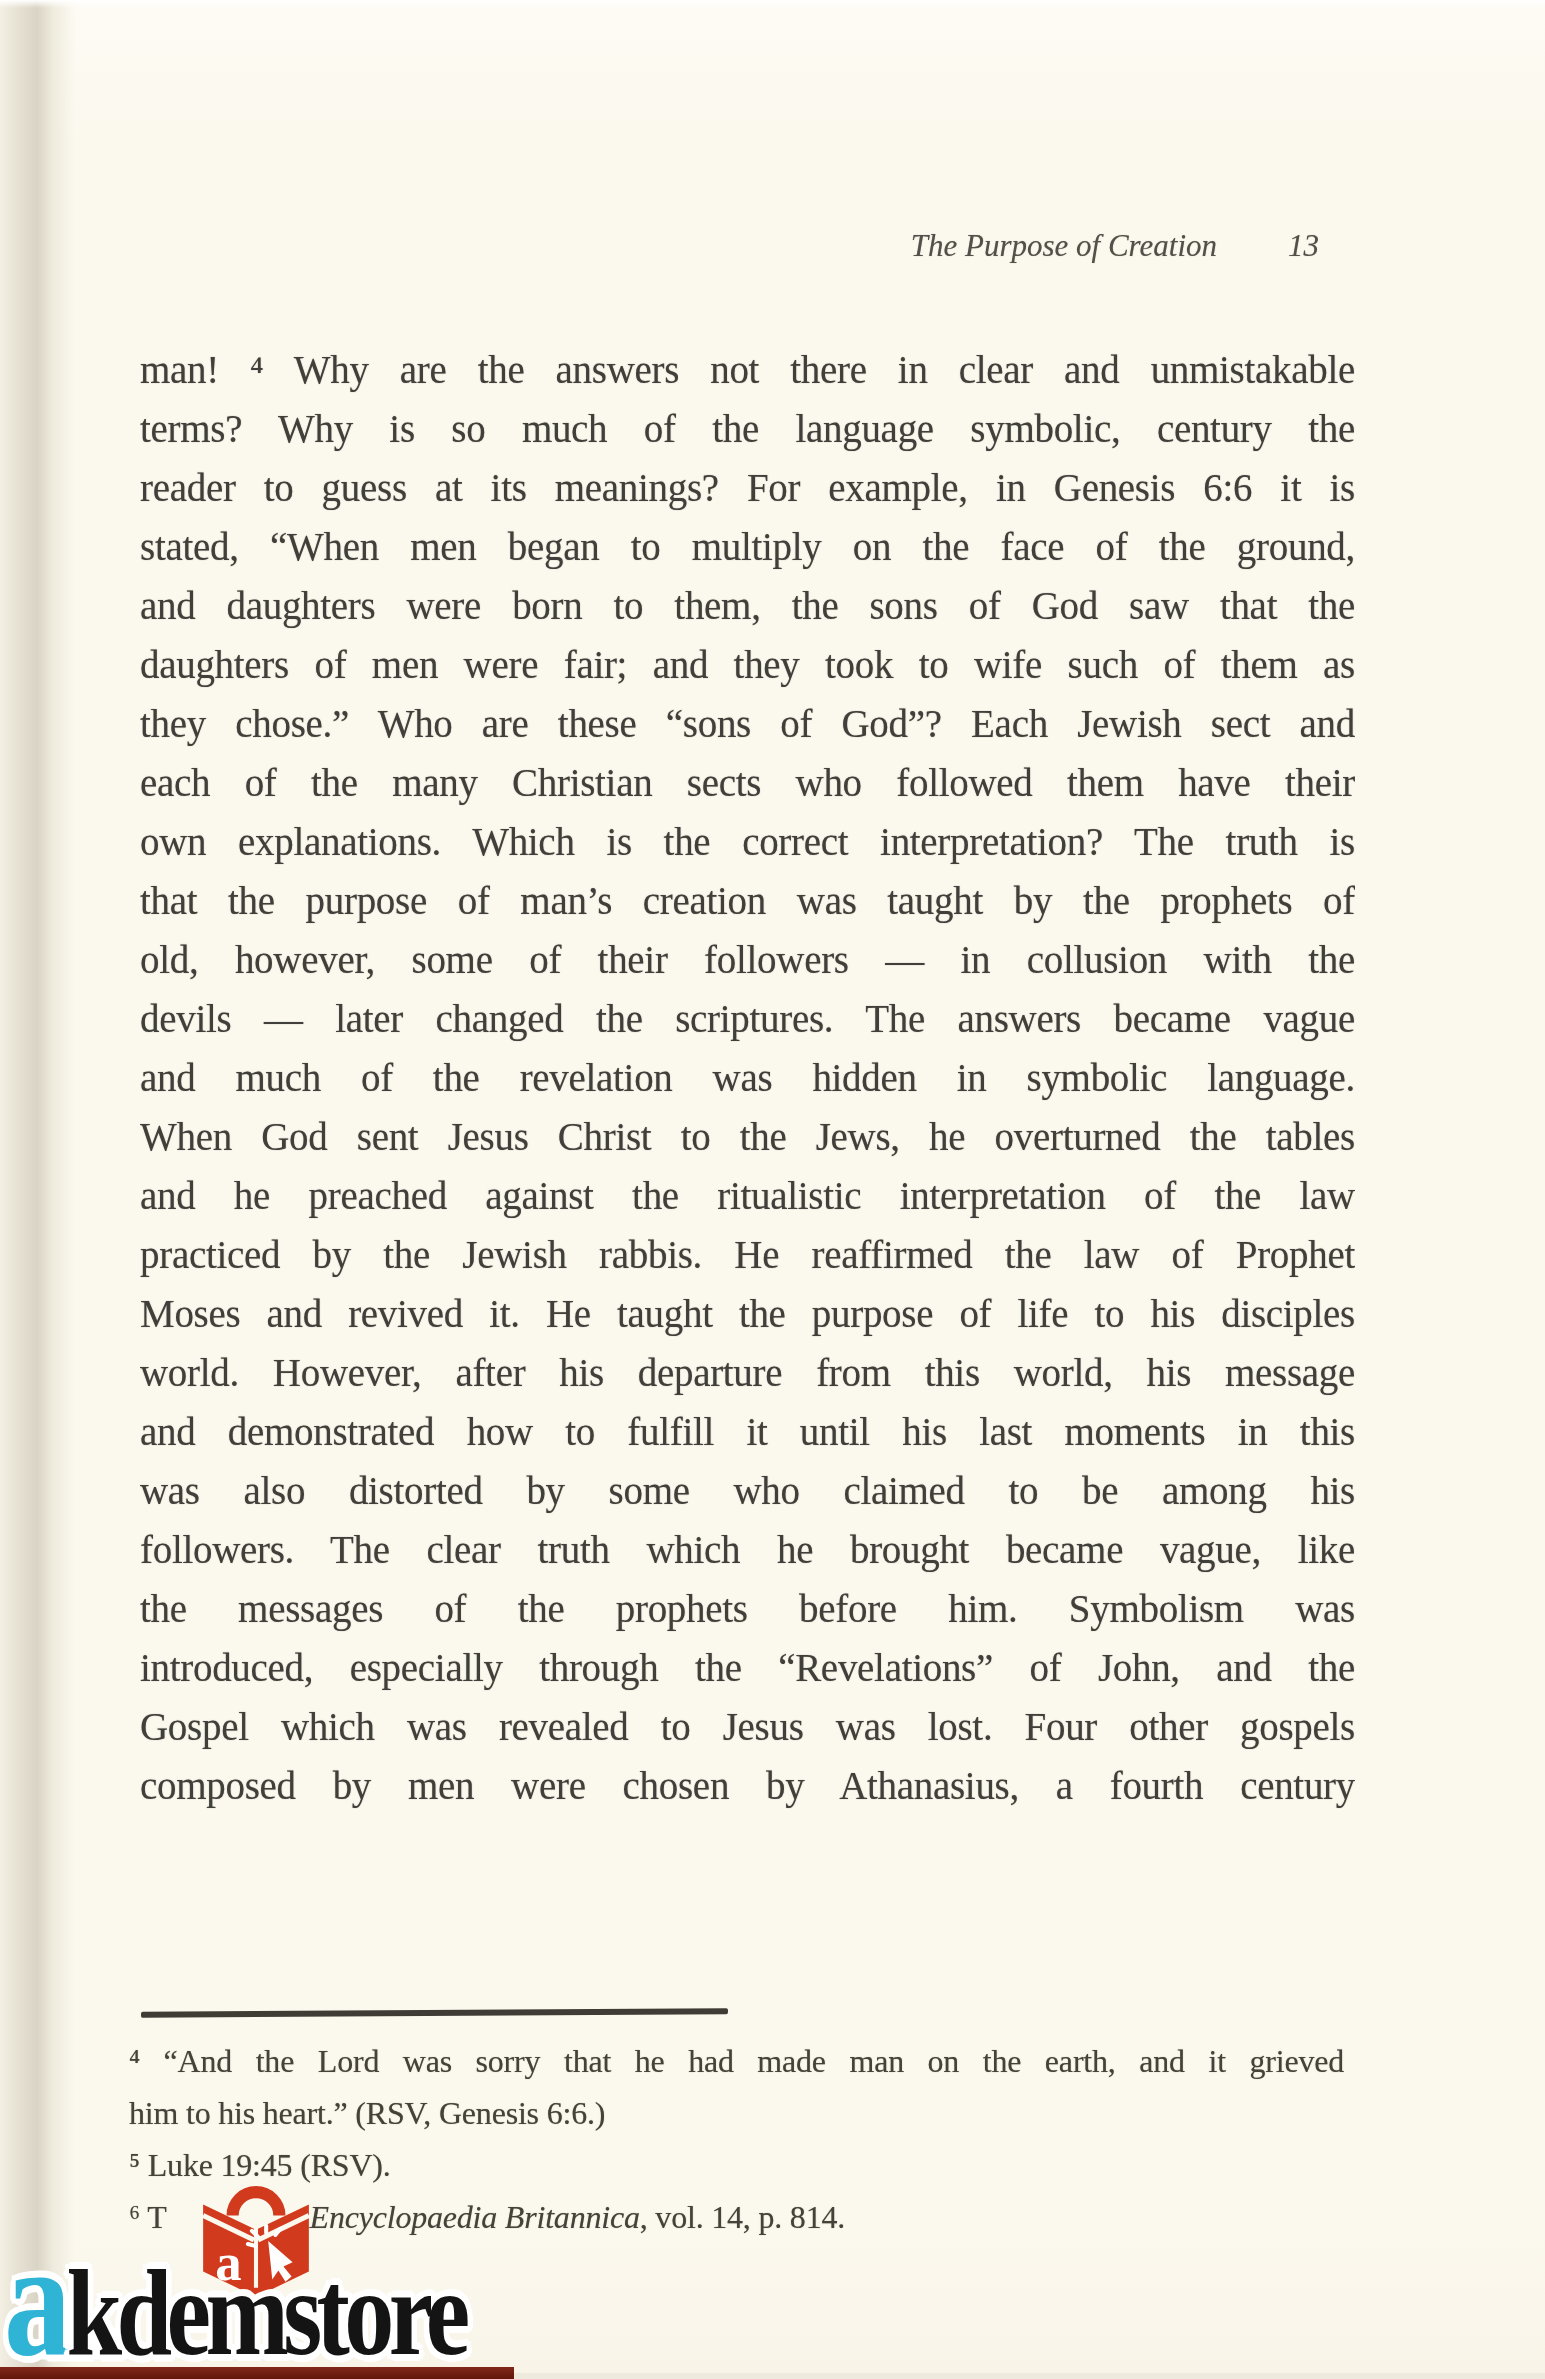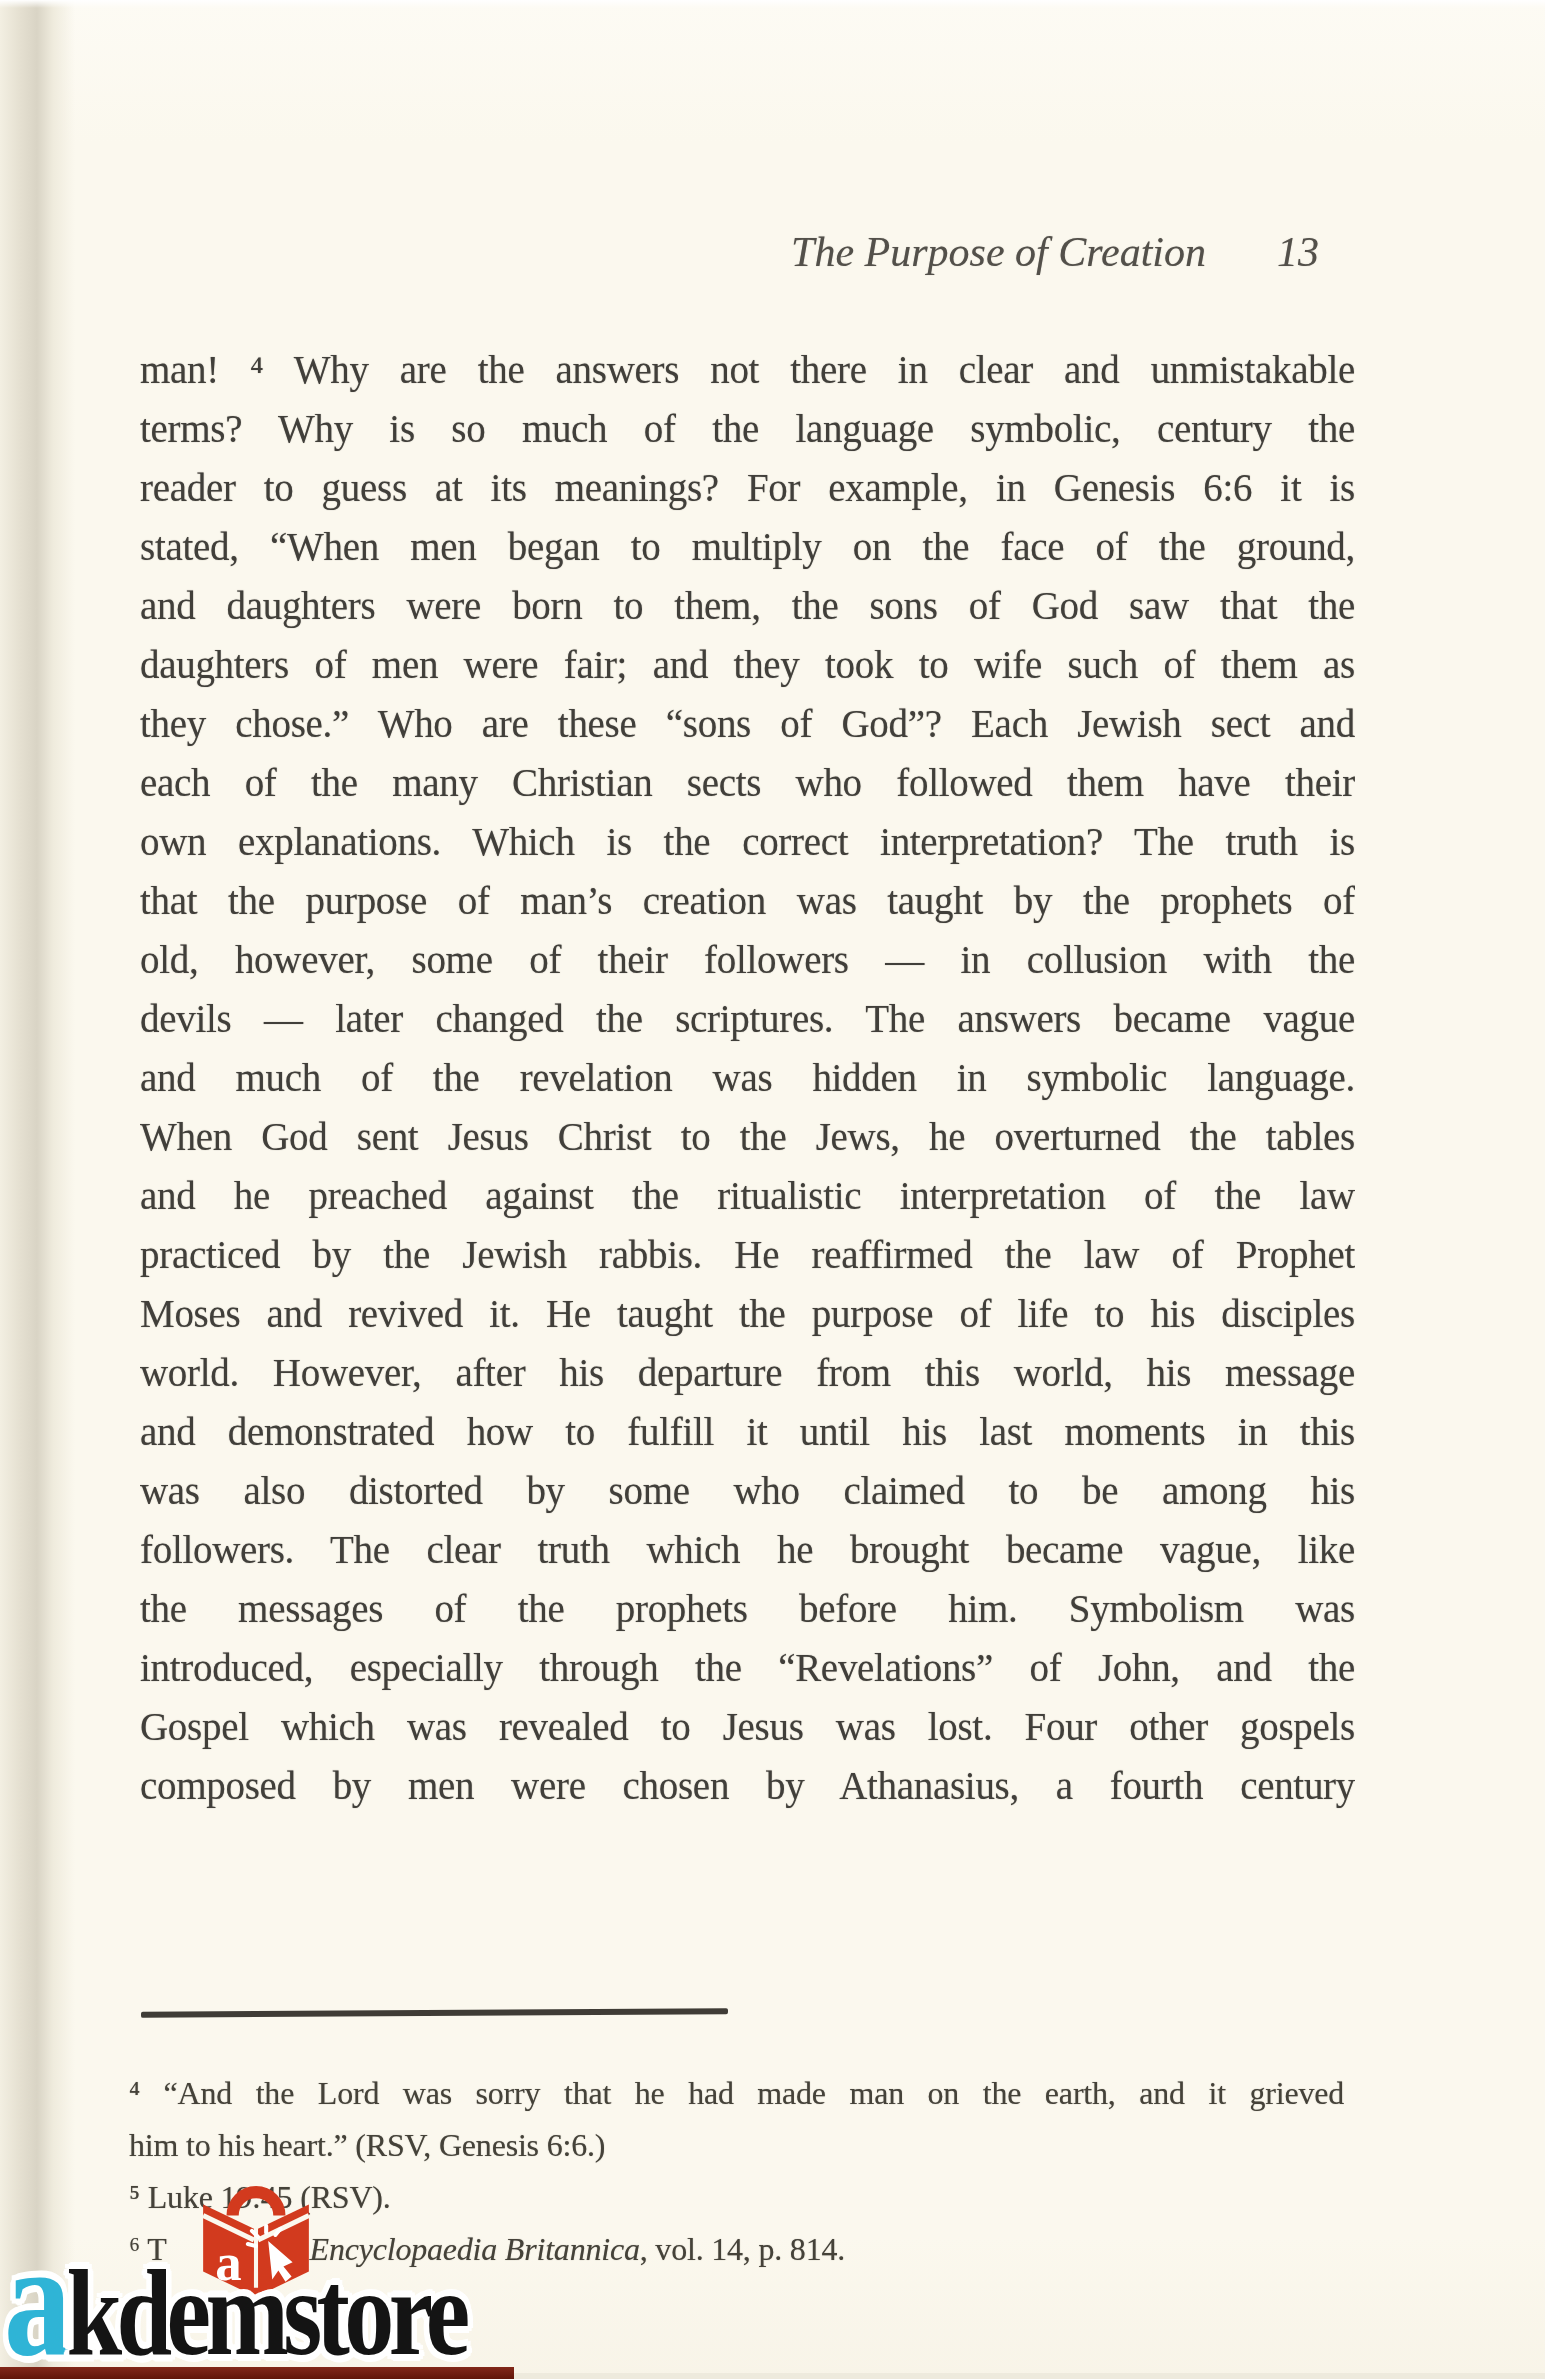--- a/index.html
+++ b/index.html
@@ -19,21 +19,21 @@
   }
   .scan-bottom-edge{
     position:absolute;left:0;bottom:0;width:100%;height:5.8px;
     background:#e6e1d3;opacity:.55;
   }
   
   .running-head{
     position:absolute;left:129px;top:228px;width:1215px;
     display:flex;justify-content:flex-end;align-items:baseline;gap:71px;
     padding-right:25px;box-sizing:border-box;
-    font-style:italic;font-size:42px;color:#53504a;
+    font-style:italic;font-size:31px;color:#53504a;
     text-shadow:0 0 1px rgba(80,77,70,.45);
   }
   
   .body-text{
     position:absolute;left:140px;top:340px;width:1215px;
     font-size:39px;color:#413f3a;letter-spacing:-0.3px;
     text-shadow:0 0 1.1px rgba(64,61,55,.5);
   }
   .bline{
     height:59px;line-height:59px;overflow:hidden;
@@ -43,21 +43,21 @@
   .footnote-rule{
     position:absolute;left:141px;top:2010px;width:587px;height:5.8px;
     background:#3f3c36;transform:rotate(-0.35deg);border-radius:1.9px;
   }
   .footnotes{
     position:absolute;left:129px;top:2035px;width:1215px;
     font-size:32px;color:#454239;letter-spacing:-0.2px;
     text-shadow:0 0 1px rgba(64,61,55,.5);
   }
   .fnline{height:52px;line-height:52px;overflow:hidden;}
-  .fnline.just{text-align:justify;text-align-last:justify;margin-top:32px;}
+  .fnline.just{text-align:justify;text-align-last:justify;}
   .fn-gap{display:inline-block;width:143px;}
   .italic{font-style:italic;}
   
   .wm-icon{
     position:absolute;left:195px;top:2184px;width:122px;height:116px;z-index:2;
   }
   
   .wm-text{
     position:absolute;left:3.9px;top:2217px;z-index:3;line-height:1;white-space:nowrap;
     transform:scaleX(0.82);transform-origin:left bottom;

